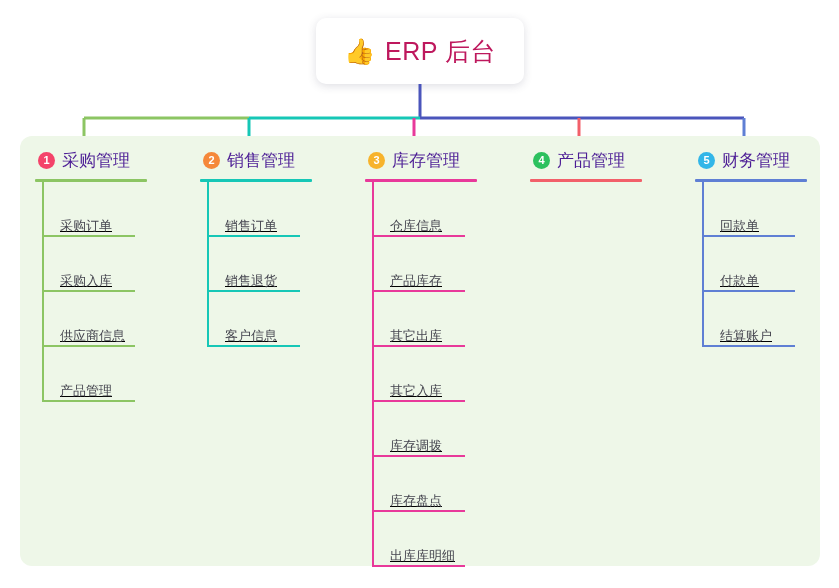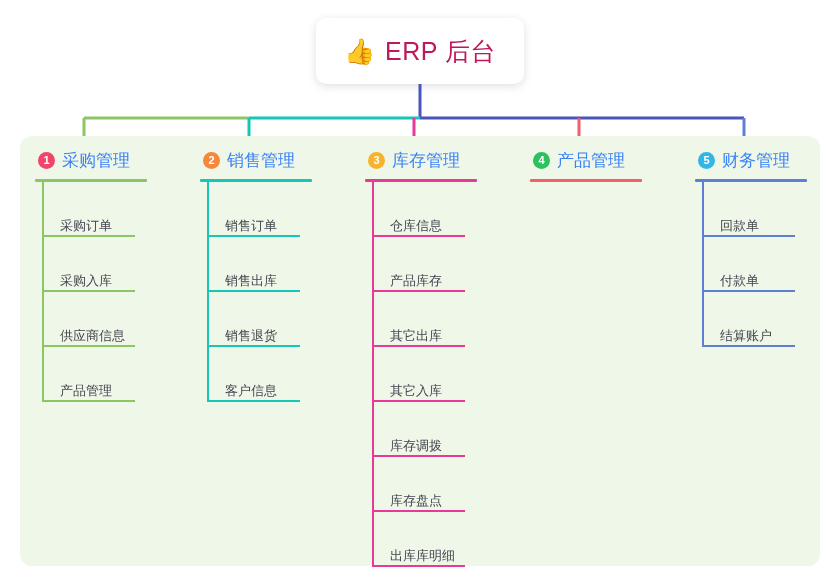--- a/index.html
+++ b/index.html
@@ -95,35 +95,36 @@
     border-radius: 50%;
     color: #ffffff;
     font-size: 11px;
     line-height: 17px;
     text-align: center;
     font-weight: bold;
     flex: 0 0 auto;
   }
   .col-title {
     font-size: 17px;
-    color: #3b82f6;
+    color: #4c1d95;
     white-space: nowrap;
   }
   .col-underline {
     height: 3px;
     width: 112px;
     margin-top: 7px;
     border-radius: 1px;
   }
 
   
   .items {
     position: relative;
     margin-left: 7px;
     padding-top: 0px;
+    text-decoration: underline;
   }
   .spine {
     position: absolute;
     left: 0;
     top: 0;
     bottom: 0;
     width: 2px;
   }
   .item {
     position: relative;
@@ -207,24 +208,20 @@
           <span class="col-title">销售管理</span>
         </div>
         <div class="col-underline" style="background: rgb(22, 199, 182);"></div>
         <div class="items">
           <div class="spine" style="background: rgb(22, 199, 182);"></div>
           <div class="item">
             <span class="item-label">销售订单</span>
             <div class="item-rule" style="background: rgb(22, 199, 182);"></div>
           </div>
           <div class="item">
-            <span class="item-label">销售出库</span>
-            <div class="item-rule" style="background: rgb(22, 199, 182);"></div>
-          </div>
-          <div class="item">
             <span class="item-label">销售退货</span>
             <div class="item-rule" style="background: rgb(22, 199, 182);"></div>
           </div>
           <div class="item">
             <span class="item-label">客户信息</span>
             <div class="item-rule" style="background: rgb(22, 199, 182);"></div>
           </div>
         </div>
       </div>
       <div class="column col-2">

